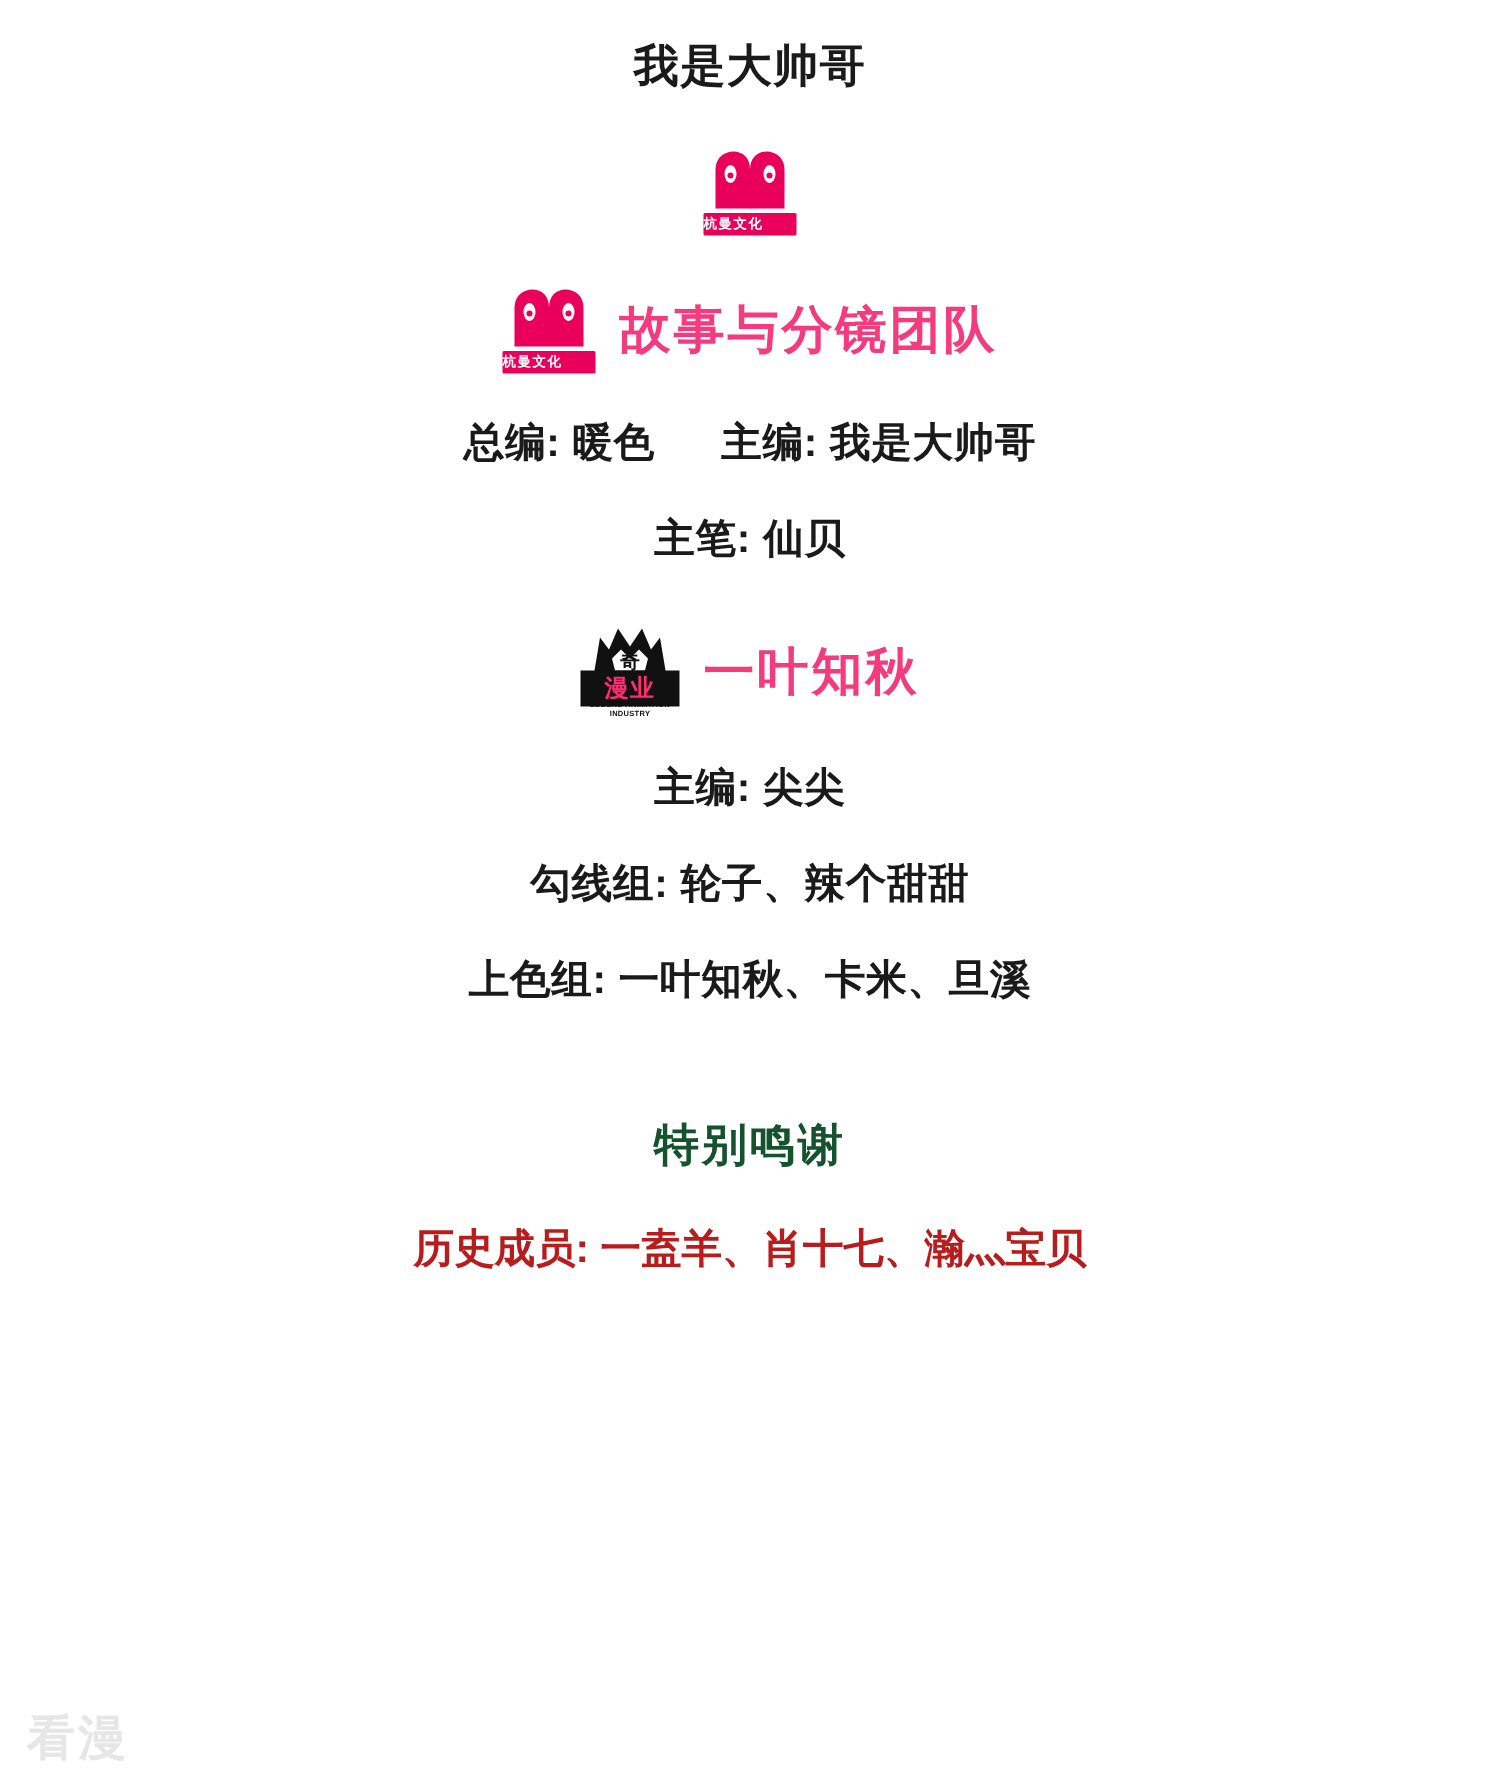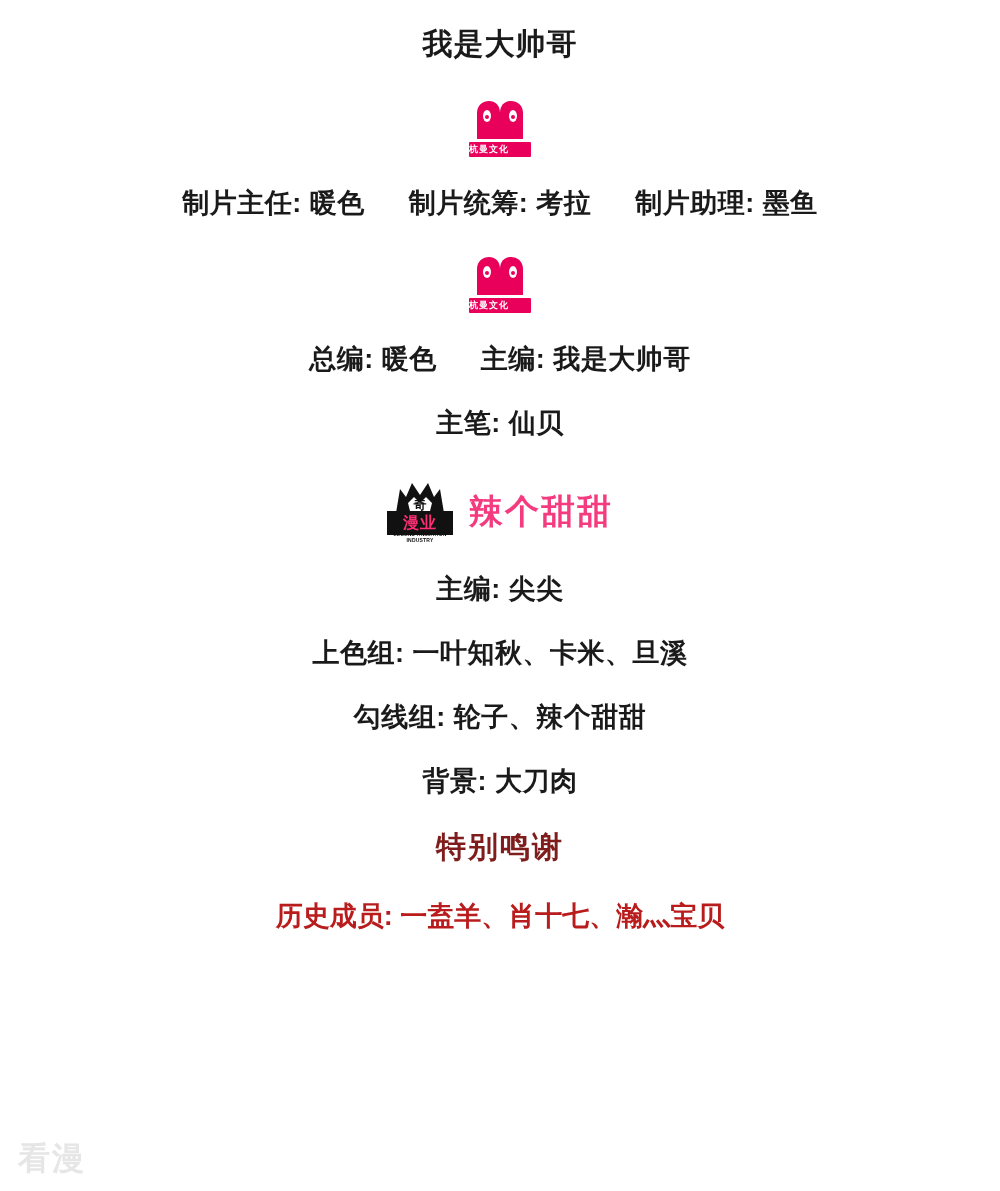--- a/index.html
+++ b/index.html
@@ -126,22 +126,22 @@
   .credit-line .role {
     font-weight: 700;
   }
   .credit-line .gap {
     display: inline-block;
     width: 28px;
   }
   .special-thanks {
     font-size: 30px;
     font-weight: 700;
-    color: #7f1d1d;
-    margin-top: 28px;
+    color: #14532d;
+    margin-top: 72px;
     letter-spacing: 2px;
   }
   .thanks-line {
     font-size: 27px;
     font-weight: 700;
     color: #b91c1c;
     margin-top: 30px;
     text-align: center;
   }
   .watermark {
@@ -169,43 +169,34 @@
         <path d="M27 40 L27 14 C27 6 32 2 38 2 C44 2 50 6 50 14 L50 40 Z" fill="#e8005a"></path>
         <ellipse cx="14" cy="17" rx="4" ry="6" fill="#ffffff"></ellipse>
         <ellipse cx="40" cy="17" rx="4" ry="6" fill="#ffffff"></ellipse>
         <circle cx="14" cy="18" r="2" fill="#e8005a"></circle>
         <circle cx="40" cy="18" r="2" fill="#e8005a"></circle>
       </svg>
       <span class="plate">杭曼文化</span>
     </span>
   </div>
 
-  <div class="credit-line">
-    <span class="role">制片主任:</span>
-    <span>暖色</span>
-    <span class="gap"></span>
-    <span class="role">制片统筹:</span>
-    <span>考拉</span>
-    <span class="gap"></span>
-    <span class="role">制片助理:</span>
-    <span>墨鱼</span>
-  </div>
 
   <div class="section-head">
     <span class="logo-hm">
       <svg class="mark" viewBox="0 0 54 42" xmlns="http://www.w3.org/2000/svg">
         <path d="M4 40 L4 14 C4 6 10 2 16 2 C22 2 27 6 27 14 L27 40 Z" fill="#e8005a"></path>
         <path d="M27 40 L27 14 C27 6 32 2 38 2 C44 2 50 6 50 14 L50 40 Z" fill="#e8005a"></path>
         <ellipse cx="14" cy="17" rx="4" ry="6" fill="#ffffff"></ellipse>
         <ellipse cx="40" cy="17" rx="4" ry="6" fill="#ffffff"></ellipse>
         <circle cx="14" cy="18" r="2" fill="#e8005a"></circle>
         <circle cx="40" cy="18" r="2" fill="#e8005a"></circle>
       </svg>
       <span class="plate">杭曼文化</span>
     </span>
+    <span class="section-label">故事与分镜团队</span>
   </div>
 
   <div class="credit-line">
     <span class="role">总编:</span>
     <span>暖色</span>
     <span class="gap"></span>
     <span class="role">主编:</span>
     <span>我是大帅哥</span>
   </div>
 
@@ -218,42 +209,38 @@
   <div class="section-head tight">
     <span class="logo-legend">
       <svg class="top" viewBox="0 0 60 34" xmlns="http://www.w3.org/2000/svg">
         <path d="M6 32 L10 8 L16 16 L22 2 L30 14 L38 2 L44 16 L50 8 L54 32 Z" fill="#111111"></path>
         <path d="M18 22 L24 16 L30 22 L36 16 L42 22 L40 30 L20 30 Z" fill="#ffffff"></path>
         <text x="30" y="28" font-size="13" font-family="DejaVu Sans, sans-serif" font-weight="700" fill="#111111" text-anchor="middle">奇</text>
       </svg>
       <span class="band">漫业</span>
       <span class="sub">LEGEND ANIMATION INDUSTRY</span>
     </span>
-    <span class="section-label">辣个甜甜</span>
+    <span class="section-label">一叶知秋</span>
   </div>
 
   <div class="credit-line">
     <span class="role">主编:</span>
     <span>尖尖</span>
   </div>
 
   <div class="credit-line">
+    <span class="role">勾线组:</span>
+    <span>轮子、辣个甜甜</span>
+  </div>
+
+  <div class="credit-line">
     <span class="role">上色组:</span>
     <span>一叶知秋、卡米、旦溪</span>
   </div>
 
-  <div class="credit-line">
-    <span class="role">勾线组:</span>
-    <span>轮子、辣个甜甜</span>
-  </div>
-
-  <div class="credit-line">
-    <span class="role">背景:</span>
-    <span>大刀肉</span>
-  </div>
 
   <div class="special-thanks">特别鸣谢</div>
 
   <div class="thanks-line">
     <span class="role">历史成员:</span>
     <span>一盍羊、肖十七、瀚灬宝贝</span>
   </div>
 
   <div class="watermark">看漫</div>
 

